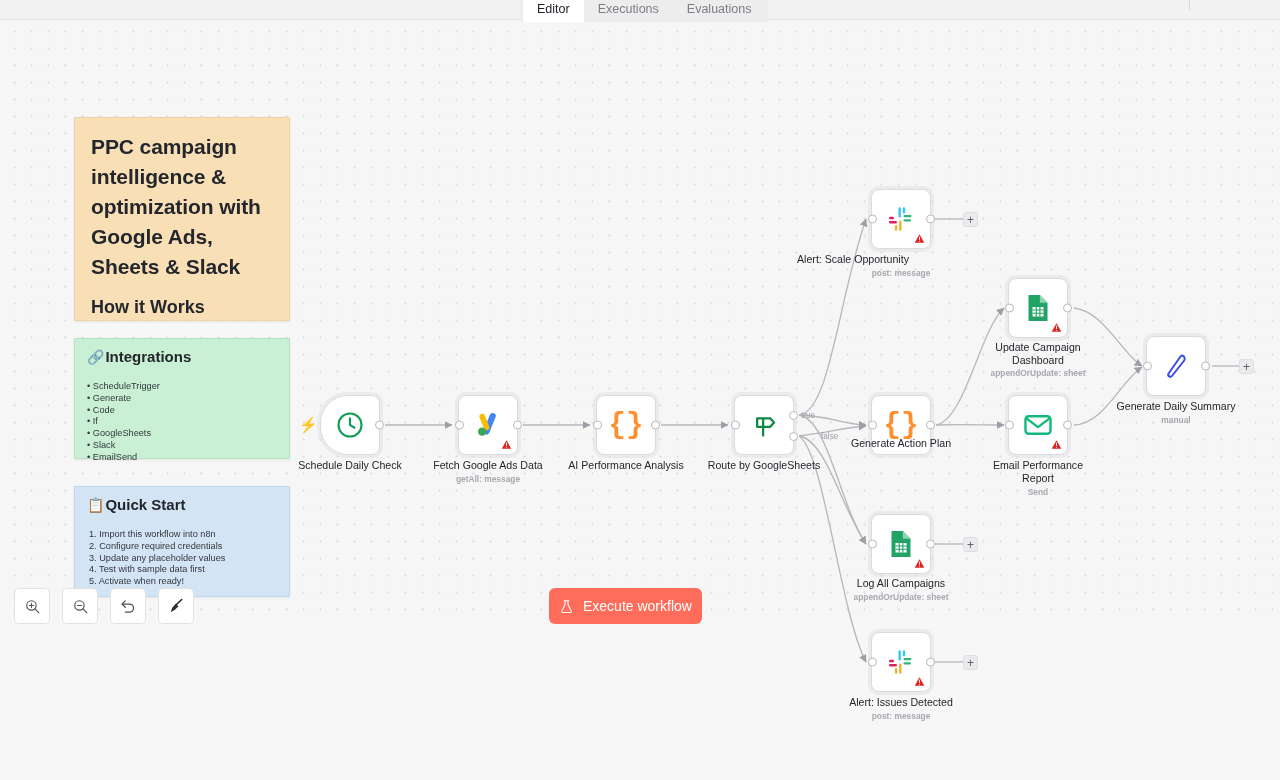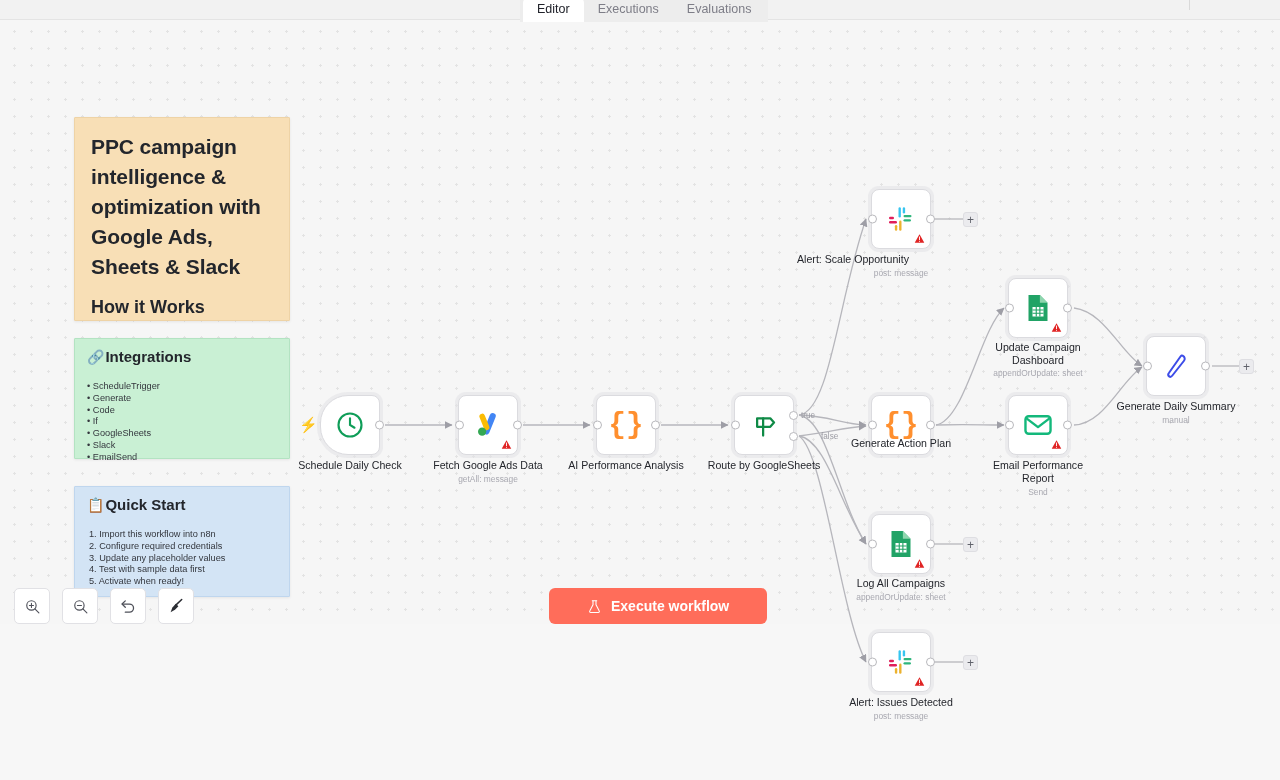--- a/index.html
+++ b/index.html
@@ -117,21 +117,21 @@
     position: absolute;
     text-align: center;
     font-size: 10.6px; line-height: 12.6px;
     color: #24262c; white-space: nowrap;
   }
   .nlabel.wrap { white-space: normal; }
   .nsub {
     position: absolute;
     text-align: center;
     font-size: 8.4px; line-height: 10px;
-    color: #a8a8b0; white-space: nowrap;
+    color: #a8a8b0; white-space: nowrap; font-weight: bold;
   }
   .plus {
     position: absolute; width: 15px; height: 15px;
     background: #ebebee; border: 1px solid #dedee2; border-radius: 3px;
     display: flex; align-items: center; justify-content: center;
     color: #60626b; font-size: 12px; line-height: 12px; cursor: pointer;
   }
   .portlabel {
     position: absolute; font-size: 8.2px; color: #9a9aa2; white-space: nowrap;
   }
@@ -142,24 +142,24 @@
   
   #toolbar { position: absolute; left: 14px; bottom: 0px; display: flex; gap: 12px; z-index: 30; }
   .tbtn {
     width: 36px; height: 36px;
     background: #ffffff; border: 1px solid #e1e1e5; border-radius: 5px;
     display: flex; align-items: center; justify-content: center;
     cursor: pointer;
   }
   #exec-wrap { position: absolute; left: 549px; bottom: 0px; z-index: 30; }
   #exec-btn {
-    height: 36px; padding: 0 38px;
+    height: 36px; padding: 0 10px;
     background: #ff6d5a; border: none; border-radius: 6px;
     color: #ffffff; font-size: 14px; font-family: "Liberation Sans", sans-serif;
-    display: flex; align-items: center; gap: 9px; cursor: pointer; font-weight: bold;
+    display: flex; align-items: center; gap: 9px; cursor: pointer;
   }
 </style>
 </head>
 <body>
 
 <div id="app">
 
   <div id="tabbar">
     <div id="topdivider"></div>
     <div id="tabgroup">

